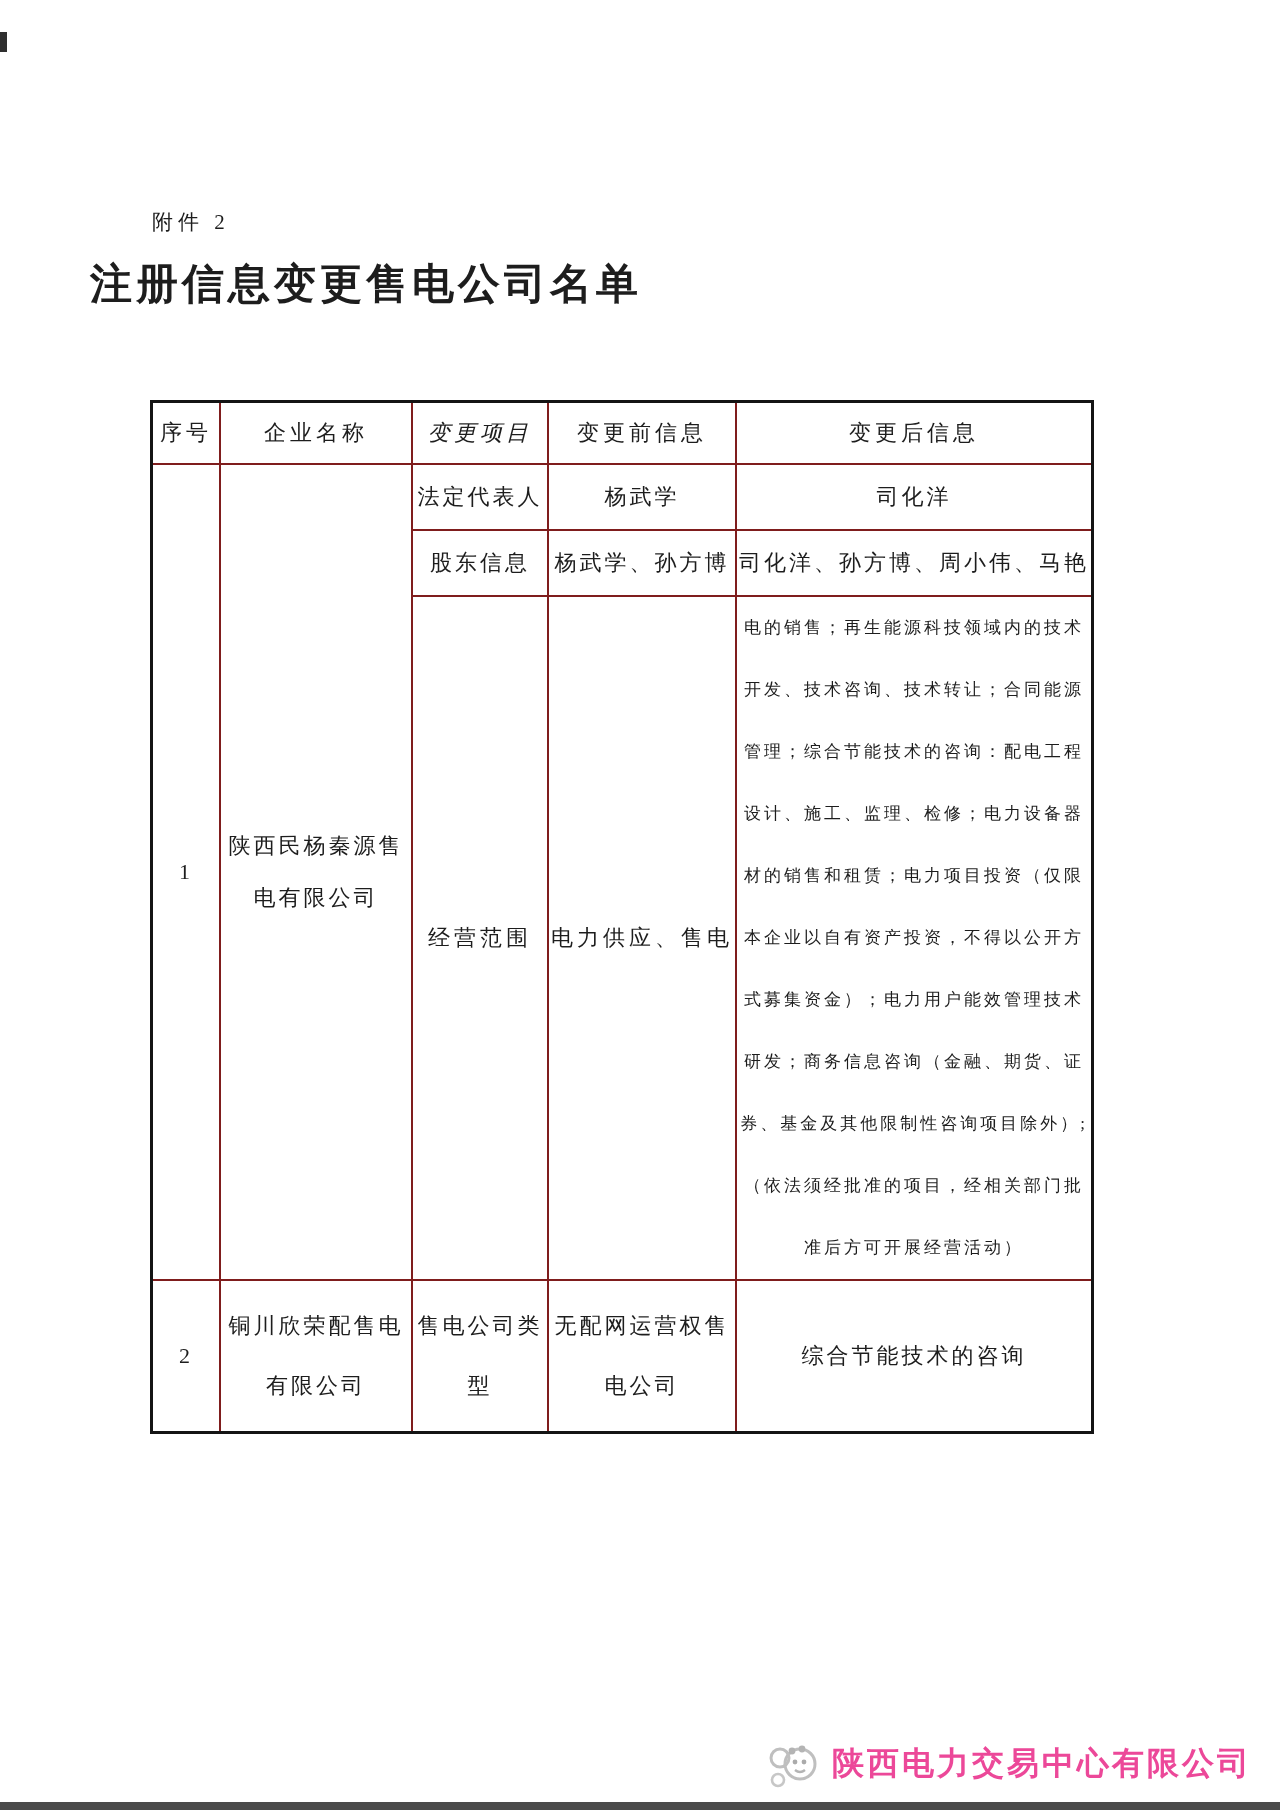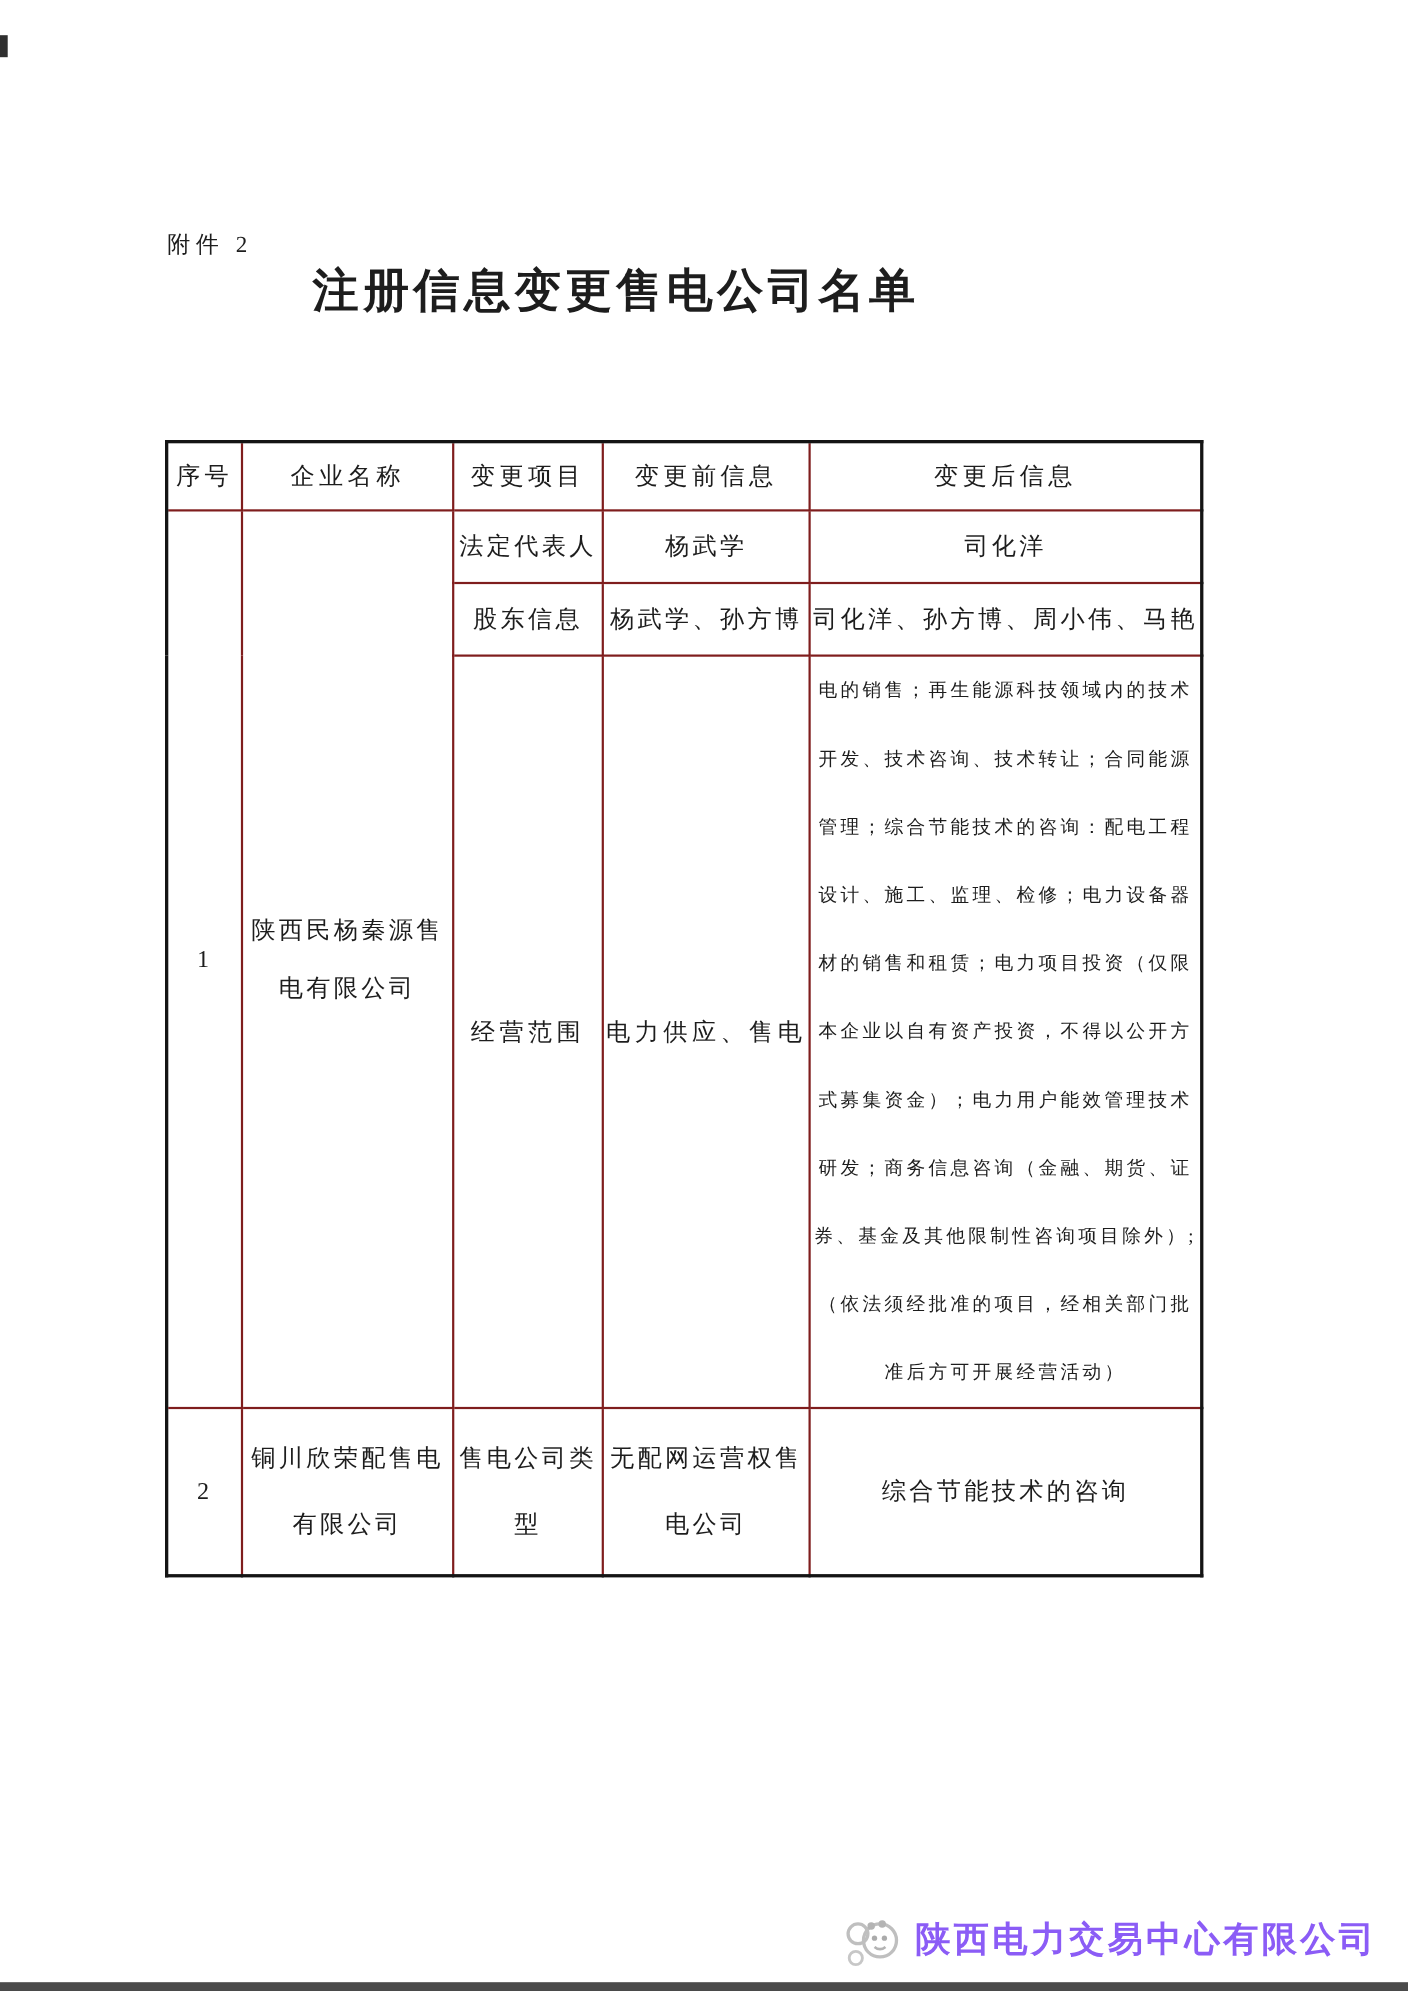--- a/index.html
+++ b/index.html
@@ -20,22 +20,21 @@
     position: absolute; left: 0; bottom: 0;
     width: 100%; height: 8px; background: #4a4a4a;
   }
 
   .attachment-label {
     position: absolute; left: 152px; top: 208px;
     font-size: 21px; letter-spacing: 5px;
   }
 
   .doc-title {
-    position: absolute; left: 90px; top: 236px; width: 940px;
-    text-align: center;
+    position: absolute; left: 90px; top: 256px; width: 940px;
     font-size: 42px; font-weight: bold; letter-spacing: 4px;
     font-family: "Liberation Sans", "DejaVu Sans", sans-serif;
   }
 
   table.doc-table {
     position: absolute; left: 150px; top: 400px;
     width: 930px;
     border-collapse: collapse;
     table-layout: fixed;
     border: 3px solid #141414;
@@ -44,21 +43,21 @@
   .doc-table th, .doc-table td {
     border: 2px solid #7f1d1d;
     text-align: center;
     vertical-align: middle;
     padding: 0;
     font-weight: normal;
     letter-spacing: 3px;
   }
   .col-index   { width: 66px;  }
   .col-company { width: 190px; }
-  .col-item    { width: 134px; }
+  .col-item    { width: 134px; font-style: italic; }
   .col-before  { width: 186px; font-family: Liberation Serif, serif; }
   .col-after   { width: 354px; }
 
   .doc-table thead th { height: 60px; letter-spacing: 4px; }
 
   .row-sub td { height: 64px; }
 
   .company-cell { letter-spacing: 6px; }
   .company-cell .line { line-height: 1; }
   .company-cell-1 .line + .line { margin-top: 30px; }
@@ -75,21 +74,21 @@
     vertical-align: top;
   }
 
   .row-2 td { height: 150px; margin-left: 25px; }
   .row-2 .wrap2 { line-height: 1; }
   .row-2 .wrap2 .line + .line { margin-top: 38px; }
 
   .page-footer {
     position: absolute; top: 1738px; right: 28px;
     display: flex; align-items: center; gap: 8px;
-    color: #8b5cf6;
+    color: #ec4899;
     font-size: 32px; font-weight: bold; letter-spacing: 3px;
     font-family: "Liberation Sans", "DejaVu Sans", sans-serif;
     text-align: center;
   }
   .mascot { flex: 0 0 auto; opacity: 0.75; }
 </style>
 </head>
 <body>
 
 <div class="artifact-tl"></div>

